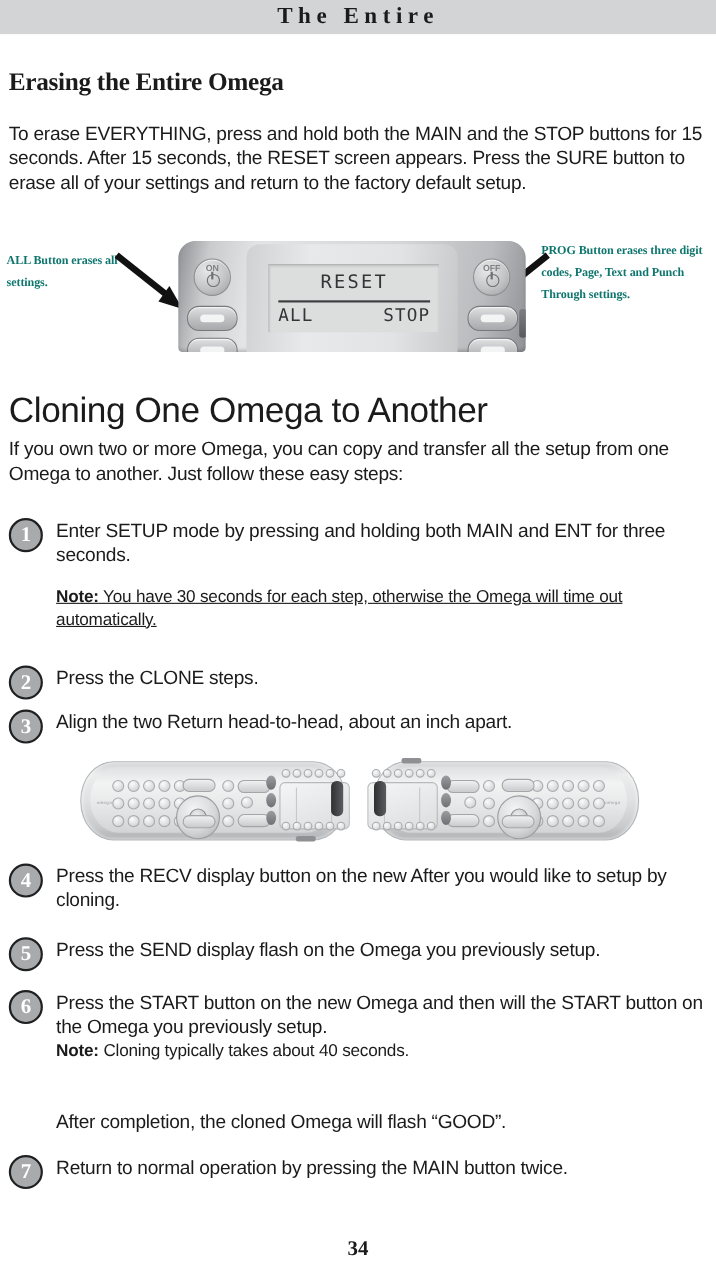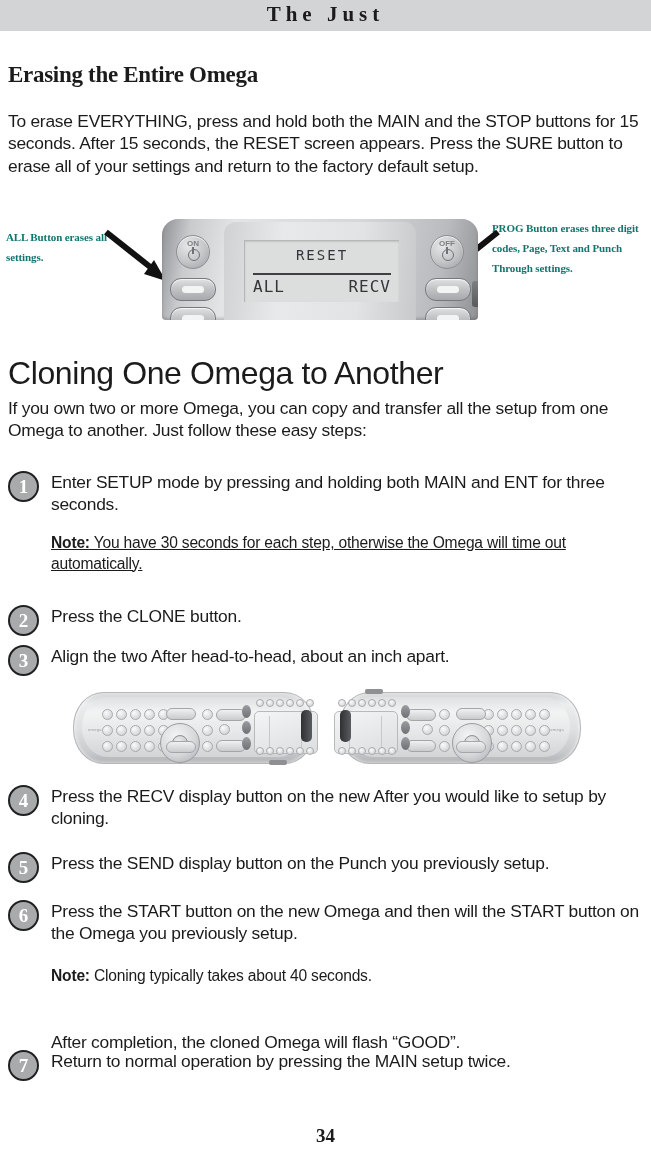--- a/index.html
+++ b/index.html
@@ -110,21 +110,21 @@
     border-top: 1px solid #b4b6b8;
     border-left: 1px solid #b4b6b8;
     box-shadow: inset 0 1px 2px rgba(0,0,0,.12);
   }
   .lcd-line1 {
     position: absolute;
     left: 0; top: 6px;
     width: 154px;
     text-align: center;
     font-family: "DejaVu Sans Mono", monospace;
-    font-size: 14px;
+    font-size: 17px;
     letter-spacing: 2px;
     color: #333537;
   }
   .lcd-rule {
     position: absolute;
     left: 8px; top: 32px;
     width: 138px; height: 2px;
     background: #3d3f41;
   }
   .lcd-line2 {
@@ -384,21 +384,21 @@
     font-family: "Liberation Serif", serif;
     font-weight: bold;
     font-size: 19px;
     color: #1b1b1b;
   }
 </style>
 </head>
 <body>
 
 <div class="header-bar"></div>
-<div class="header-title">The  Just</div>
+<div class="header-title">The  Entire</div>
 
 <h2 class="sec-title" style="position:absolute;left:0;top:62px;width:651px;">Erasing the Entire Omega</h2>
 
 <p class="body-text" style="position:absolute;left:0;top:110px;width:640px;">To erase EVERYTHING, press and hold both the MAIN and the STOP buttons for 15 seconds. After 15 seconds, the RESET screen appears. Press the SURE button to erase all of your settings and return to the factory default setup.</p>
 
 <div class="callout" id="callout-left">ALL Button erases all settings.</div>
 
 <div class="callout" id="callout-right">
   <span>PROG Button</span><span> erases three digit codes, Page, Text and Punch Through settings.</span>
 </div>
@@ -415,21 +415,21 @@
 
 <div class="remote-top">
   <div class="rt-body"></div>
   <div class="rt-inner"></div>
 
   <div class="rt-screen">
     <div class="lcd-line1">RESET</div>
     <div class="lcd-rule"></div>
     <div class="lcd-line2">
       <span>ALL</span>
-      <span>RECV</span>
+      <span>STOP</span>
     </div>
   </div>
 
   <div class="pwr-btn" id="pwr-on">
     <span class="pwr-label">ON</span>
     <span class="pwr-glyph"></span>
   </div>
   <div class="pwr-btn" id="pwr-off">
     <span class="pwr-label">OFF</span>
     <span class="pwr-glyph"></span>
@@ -450,26 +450,26 @@
   <div class="step-num">1</div>
   <p class="step-text">Enter SETUP mode by pressing and holding both MAIN and ENT for three seconds.</p>
 </div>
 
 <div class="indent-note" style="top:533px;text-decoration:underline;">
   <b class="note-label">Note:</b><span> You have 30 seconds for each step, otherwise the Omega will time out automatically.</span>
 </div>
 
 <div class="step" style="top:605px;">
   <div class="step-num">2</div>
-  <p class="step-text">Press the CLONE button.</p>
+  <p class="step-text">Press the CLONE steps.</p>
 </div>
 
 <div class="step" style="top:645px;">
   <div class="step-num">3</div>
-  <p class="step-text">Align the two After head-to-head, about an inch apart.</p>
+  <p class="step-text">Align the two Return head-to-head, about an inch apart.</p>
 </div>
 
 <div class="remote-pair">
 
   <div class="remote-h" id="remote-h-left">
     <div class="rh-shell"></div>
     <div class="rh-face">
       <div class="brandmark" style="left:6px;top:30px;">omega</div>
 
       <div class="keygrid" style="left:20px;top:12px;">
@@ -602,32 +602,32 @@
   </div>
 </div>
 
 <div class="step" style="top:785px;">
   <div class="step-num">4</div>
   <p class="step-text">Press the RECV display button on the new After you would like to setup by cloning.</p>
 </div>
 
 <div class="step" style="top:852px;">
   <div class="step-num">5</div>
-  <p class="step-text">Press the SEND display button on the Punch you previously setup.</p>
+  <p class="step-text">Press the SEND display flash on the Omega you previously setup.</p>
 </div>
 
 <div class="step" style="top:900px;">
   <div class="step-num">6</div>
   <p class="step-text">Press the START button on the new Omega and then will the START button on the Omega you previously setup.</p>
 </div>
 
-<div class="indent-note" style="top:966px;">
+<div class="indent-note" style="top:946px;">
   <b class="note-label">Note:</b><span> Cloning typically takes about 40 seconds.</span>
 </div>
 
-<div class="indent-plain" style="top:1031px;">After completion, the cloned Omega will flash “GOOD”.</div>
+<div class="indent-plain" style="top:1008px;">After completion, the cloned Omega will flash “GOOD”.</div>
 
 <div class="step" style="top:1050px;">
   <div class="step-num">7</div>
-  <p class="step-text">Return to normal operation by pressing the MAIN setup twice.</p>
+  <p class="step-text">Return to normal operation by pressing the MAIN button twice.</p>
 </div>
 
 <div class="page-number">34</div>
 
 </body></html>

